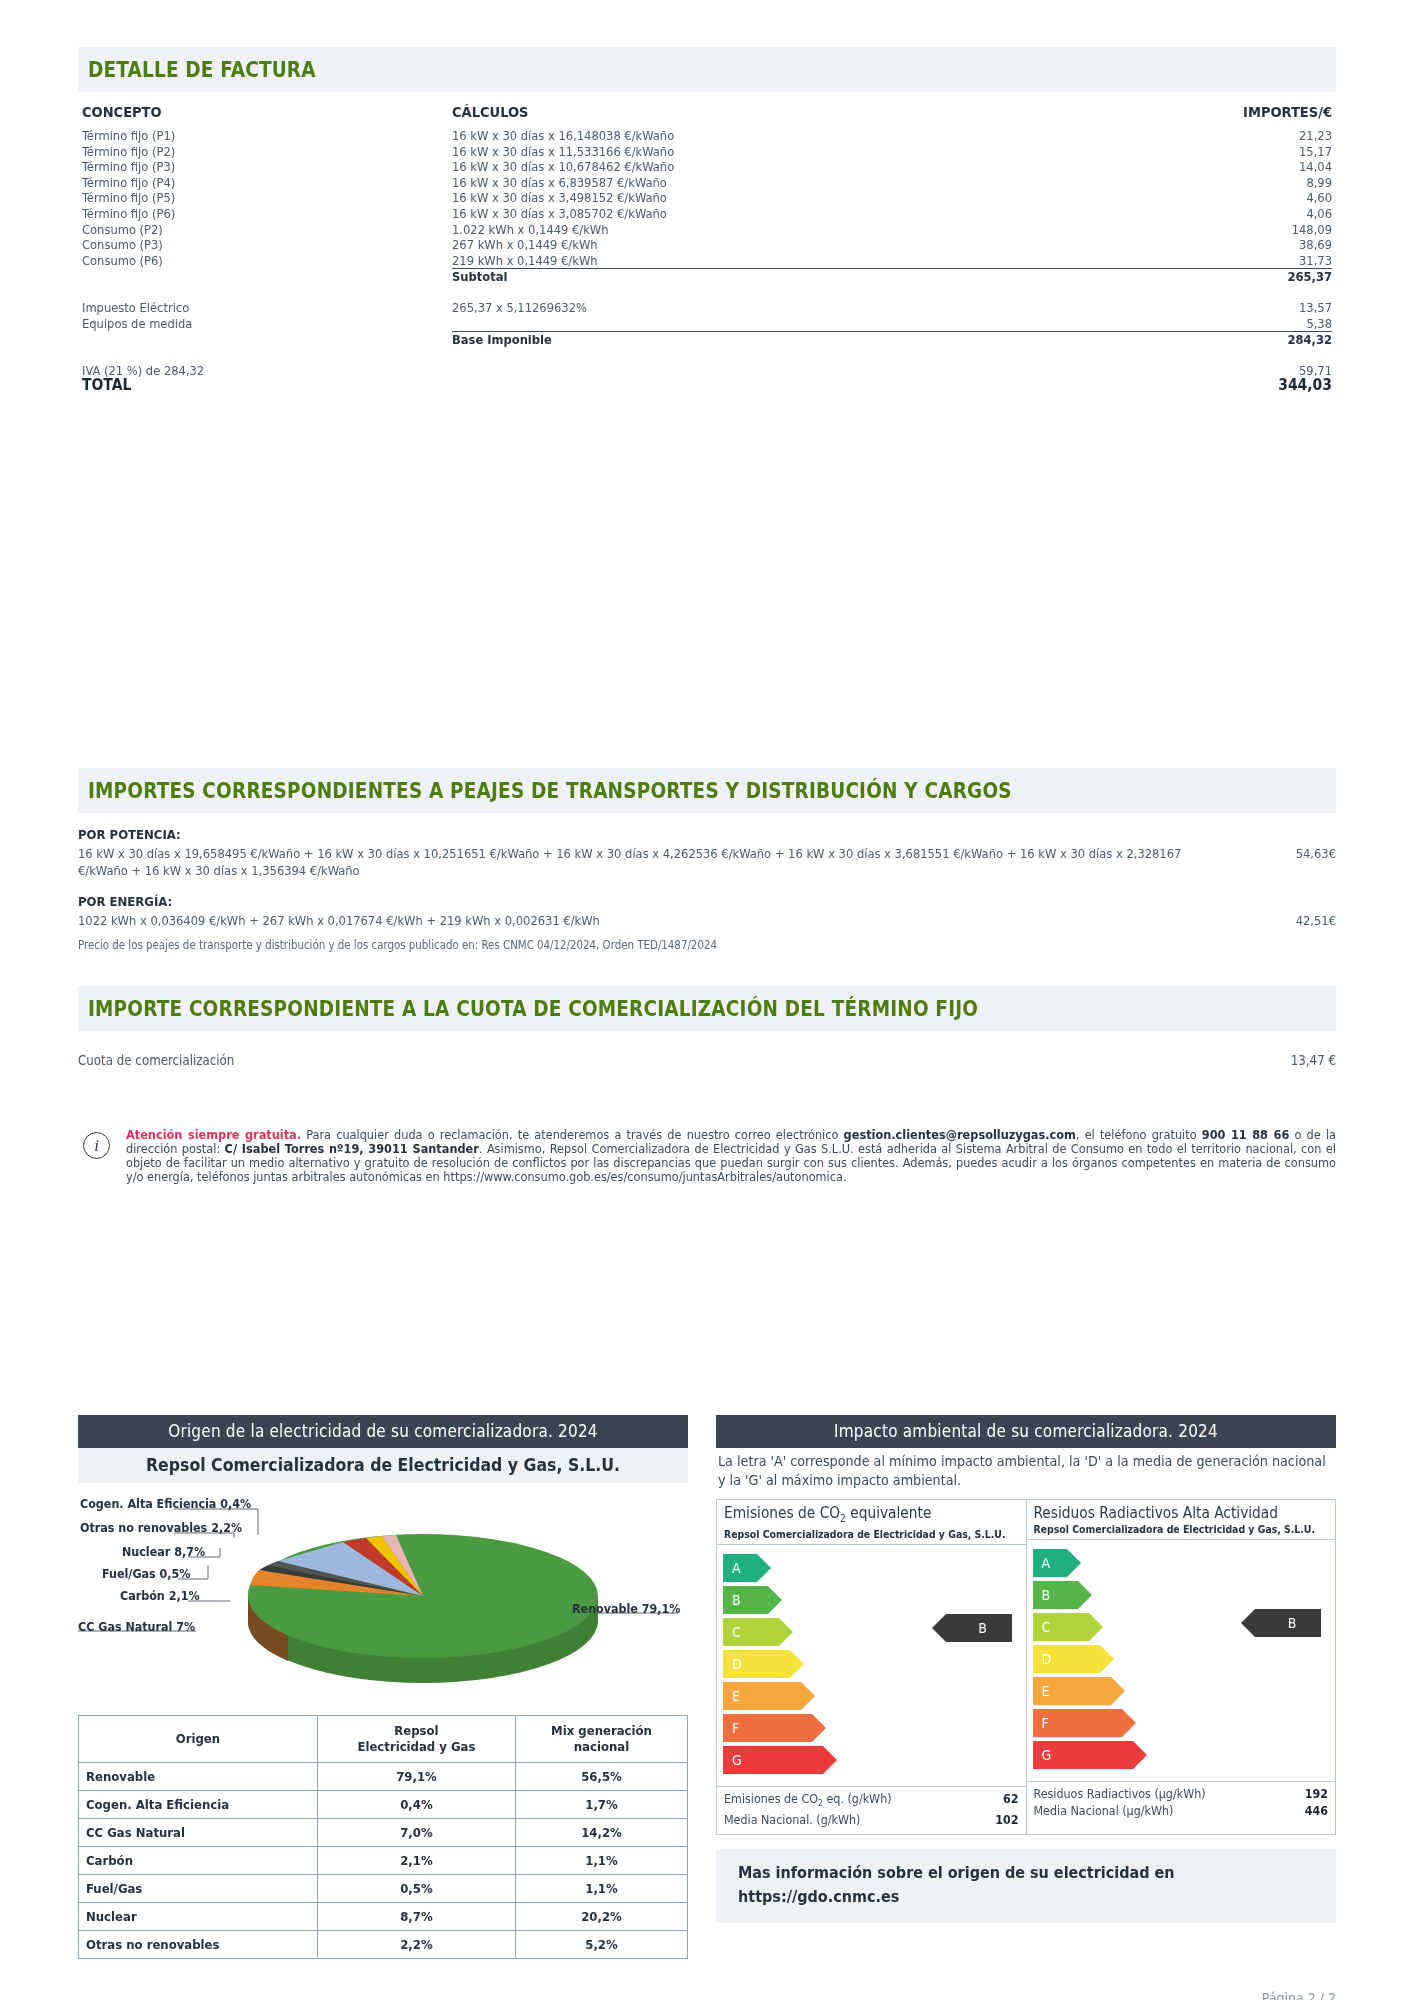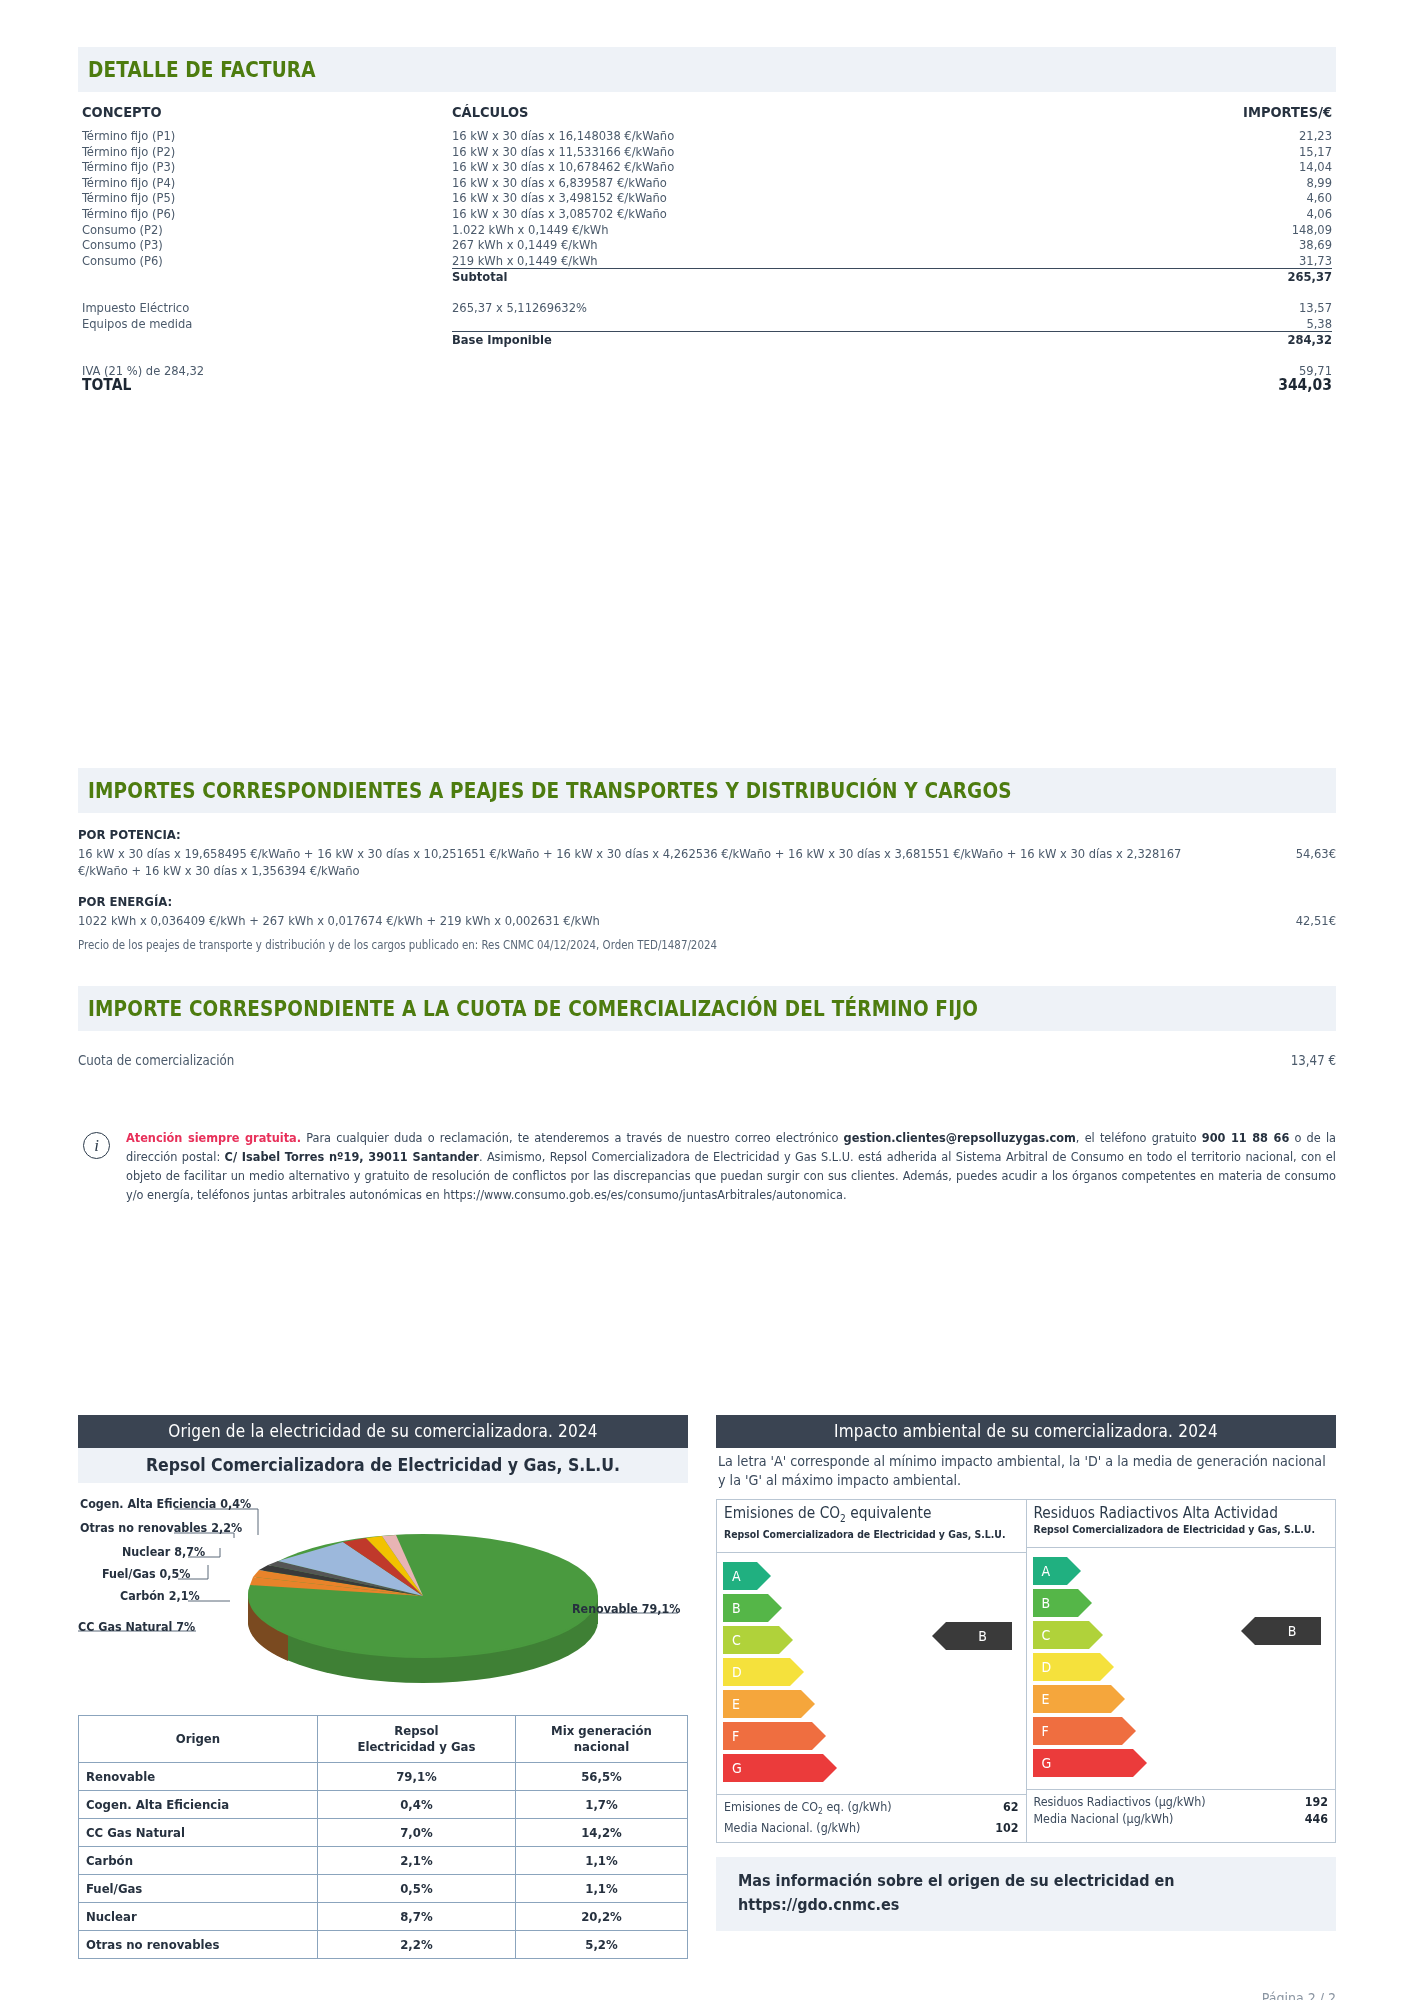--- a/index.html
+++ b/index.html
@@ -59,21 +59,21 @@
   .info-ico {
     width: 27px; height: 27px; border: 1.6px solid #2b3a4a; border-radius: 50%;
     flex: 0 0 27px; position: relative; margin-top: 4px;
   }
   .info-ico::before {
     content: "i"; position: absolute; left: 0; right: 0; top: 50%;
     transform: translateY(-52%); text-align: center;
     font-size: 17px; font-style: italic; font-family: "Liberation Serif", serif;
     color: #2b3a4a; line-height: 1;
   }
-  .aviso-txt { flex: 1; font-size: 12.6px; line-height: 19px; color: #3b4a5c; text-align: justify; }
+  .aviso-txt { flex: 1; font-size: 12.6px; line-height: 14px; color: #3b4a5c; text-align: justify; }
   .aviso-txt .red { color: #e8305a; font-weight: bold; }
   .aviso-txt b { font-weight: bold; color: #26313f; }
 
   
   #bottom { position: absolute; left: 78px; right: 78px; top: 1368px; display: flex; gap: 28px; }
   .panel-left { width: 610px; }
   .panel-right { flex: 1; }
 
   .dark-bar {
     background: #3a4452; color: #ffffff; text-align: center;
@@ -96,21 +96,21 @@
     border: 1px solid #8ba4bd; padding: 6px 7px; color: #26313f; font-weight: bold;
   }
   .origen-tbl th { text-align: center; line-height: 16px; padding: 7px 6px; }
   .origen-tbl td.name { text-align: left; }
   .origen-tbl td.val { text-align: center; }
 
   
   .eco-grid { display: flex; border: 1px solid #b9c6d3; margin-top: 4px; }
   .eco-col { flex: 1; padding: 0; }
   .eco-col + .eco-col { border-left: 1px solid #b9c6d3; }
-  .eco-head { padding: 5px 7px 12px; border-bottom: 1px solid #b9c6d3; }
+  .eco-head { padding: 5px 7px 4px; border-bottom: 1px solid #b9c6d3; }
   .eco-t1 { font-size: 15.3px; color: #2b3a4a; line-height: 17px; }
   .eco-t1 sub { font-size: 10px; }
   .eco-t2 { font-size: 10.4px; font-weight: bold; color: #26313f; margin-top: 1px; }
   .scale { position: relative; padding: 9px 6px 8px; min-height: 232px; }
   .grade { position: relative; height: 28px; margin-bottom: 4px; }
   .bar {
     height: 28px; color: #fff; font-size: 14px; line-height: 28px;
     padding-left: 9px; position: relative;
   }
   .bar::after {

